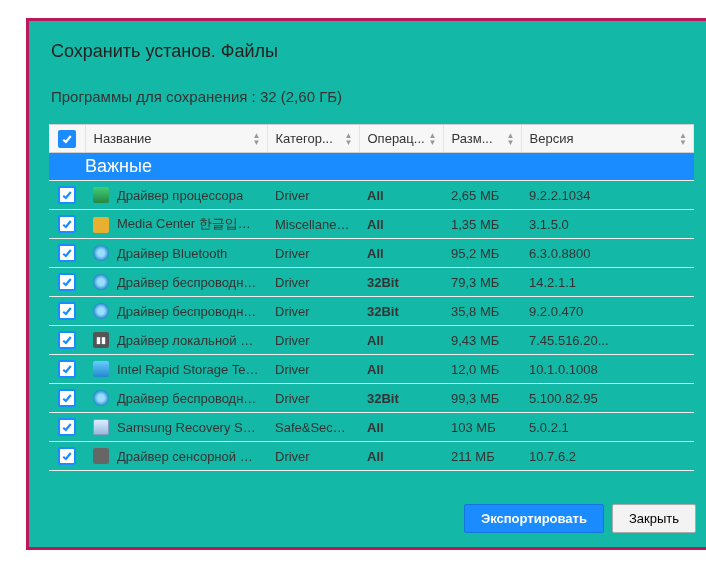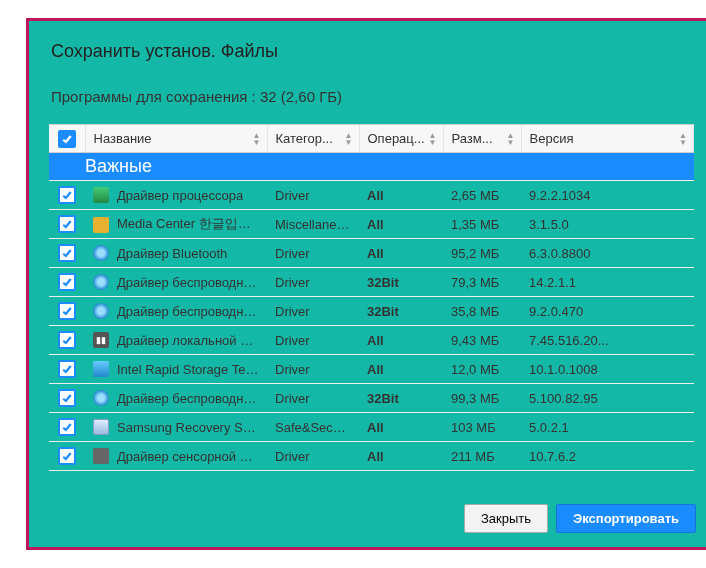--- a/index.html
+++ b/index.html
@@ -354,17 +354,17 @@
             <td class="cell-cat">Driver</td>
             <td class="cell-os">All</td>
             <td class="cell-size">211 МБ</td>
             <td class="cell-ver">10.7.6.2</td>
           </tr>
         </tbody>
     </table>
   </div>
 
   <div class="footer">
+    <button class="btn primary">Экспортировать</button>
     <button class="btn">Закрыть</button>
-    <button class="btn primary">Экспортировать</button>
   </div>
 
 </div>
 
 </body></html>

